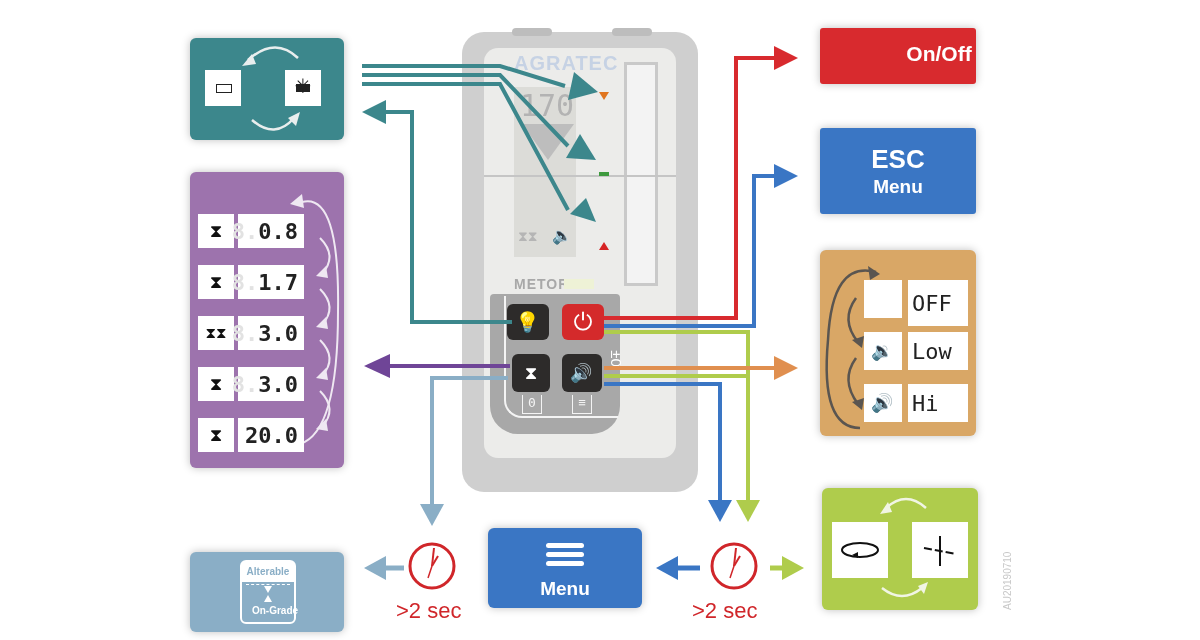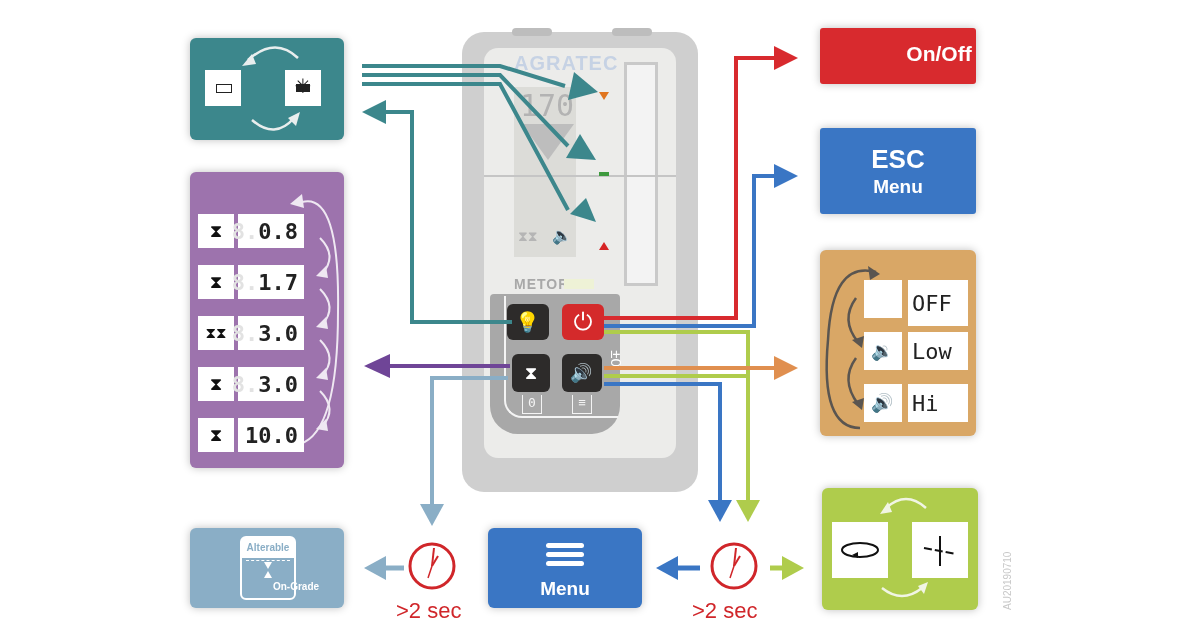--- a/index.html
+++ b/index.html
@@ -105,31 +105,31 @@
 
   <div class="white-box" style="left:8px;top:195px;width:36px;height:34px;font-size:18px;text-align:center;line-height:34px;color:#111;">⧗</div>
   <div class="lcd" style="left:48px;top:195px;width:66px;height:34px;font-size:22px;">
     <span class="ghost">8.</span>
       <span>3.0</span>
   </div>
 
   <div class="white-box" style="left:8px;top:246px;width:36px;height:34px;font-size:18px;text-align:center;line-height:34px;color:#111;">⧗</div>
   <div class="lcd" style="left:48px;top:246px;width:66px;height:34px;font-size:22px;">
     <span class="ghost"></span>
-      <span>10.0</span>
-  </div>
-</div>
-
-<div class="panel" style="left:190px;top:528px;width:154px;height:80px;background:#8aaec6;">
+      <span>20.0</span>
+  </div>
+</div>
+
+<div class="panel" style="left:190px;top:552px;width:154px;height:80px;background:#8aaec6;">
   <div class="abs" style="left:50px;top:8px;width:56px;height:64px;border:2px solid #fff;border-radius:6px;box-sizing:border-box;">
     <div class="abs" style="left:0;top:0;width:52px;height:20px;background:#fff;color:#8aaec6;font-size:10px;font-weight:bold;text-align:center;line-height:20px;">Alterable</div>
     <div class="abs" style="left:4px;top:22px;width:44px;border-top:1px dashed #fff;"></div>
     <div class="abs" style="left:22px;top:24px;width:0;height:0;border-left:4px solid transparent;border-right:4px solid transparent;border-top:7px solid #fff;"></div>
     <div class="abs" style="left:22px;top:33px;width:0;height:0;border-left:4px solid transparent;border-right:4px solid transparent;border-bottom:7px solid #fff;"></div>
-    <div class="abs" style="left:0;top:43px;width:66px;color:#fff;font-size:10px;font-weight:bold;text-align:center;padding-left:21px;">On-Grade</div>
+    <div class="abs" style="left:0;top:43px;width:66px;color:#fff;font-size:10px;font-weight:bold;text-align:center;">On-Grade</div>
   </div>
 </div>
 
 <div class="panel" style="left:820px;top:28px;width:156px;height:56px;background:#d82a2e;border-radius:3px;">
   <div class="btn-label" style="top:14px;font-size:21px;margin-left:41px;">On/Off</div>
 </div>
 
 <div class="panel" style="left:820px;top:128px;width:156px;height:86px;background:#3a76c4;border-radius:3px;">
   <div class="btn-label" style="top:16px;font-size:26px;">ESC</div>
   <div class="btn-label" style="top:48px;font-size:19px;">Menu</div>

